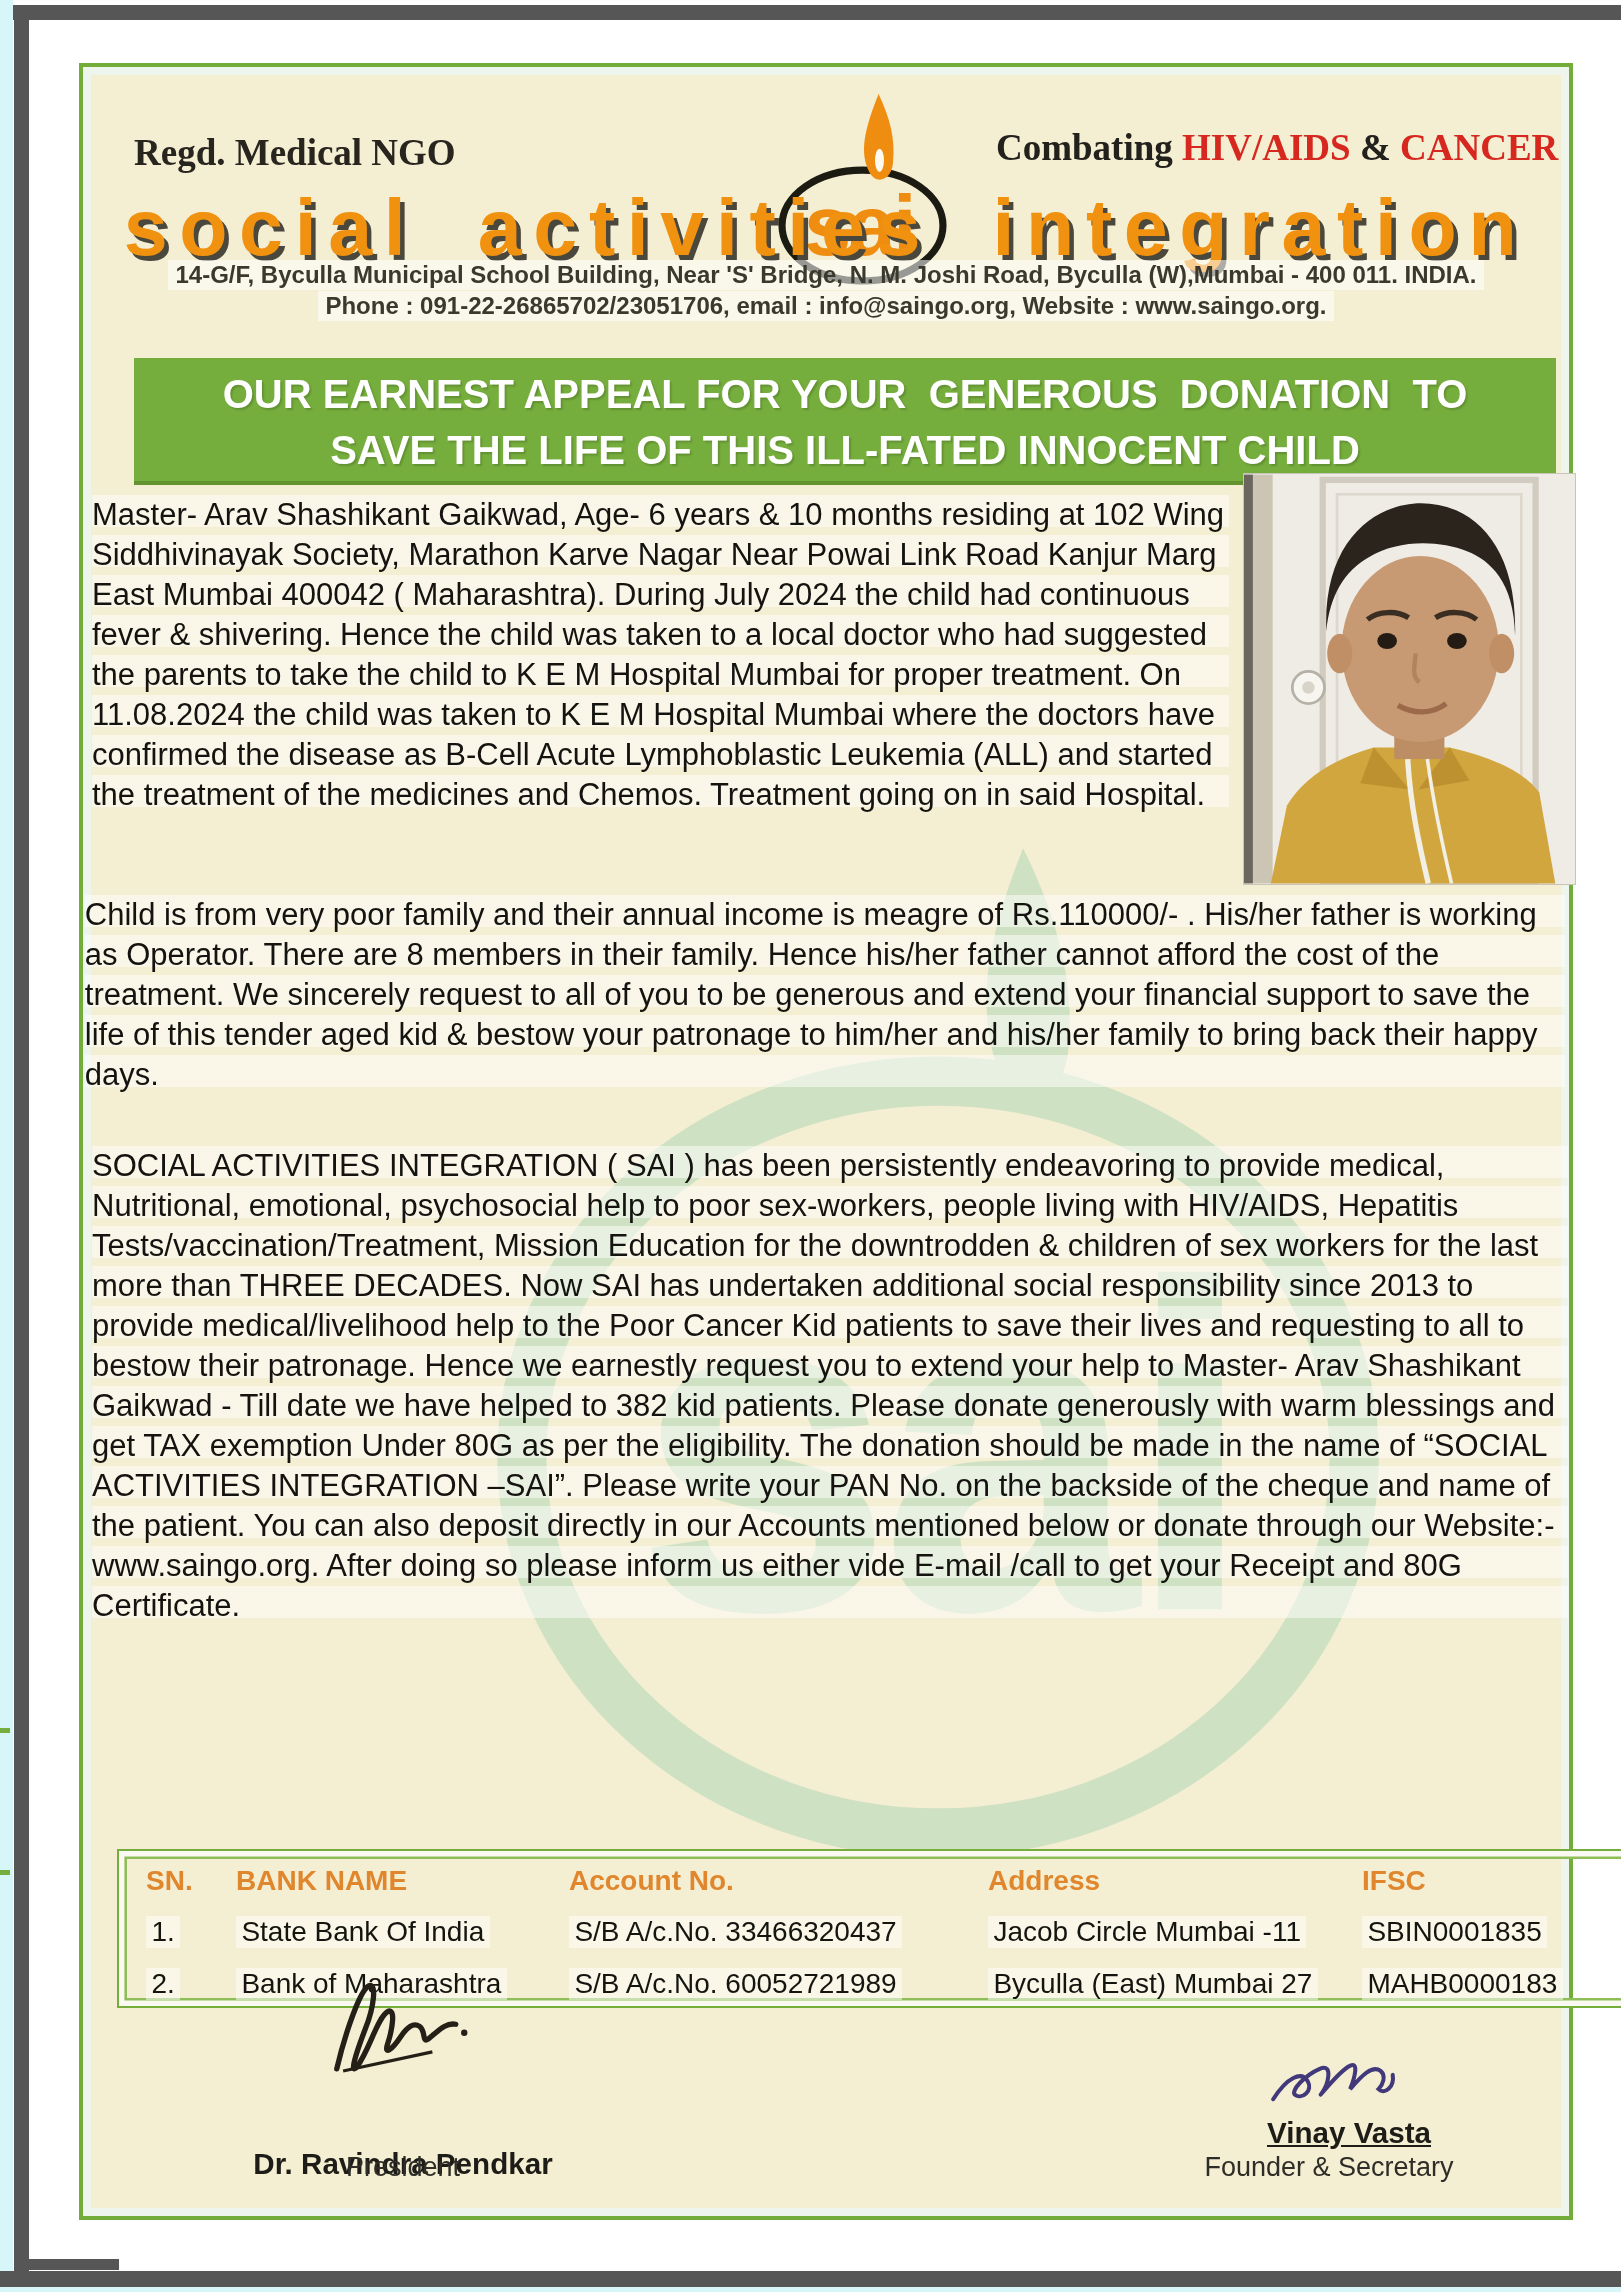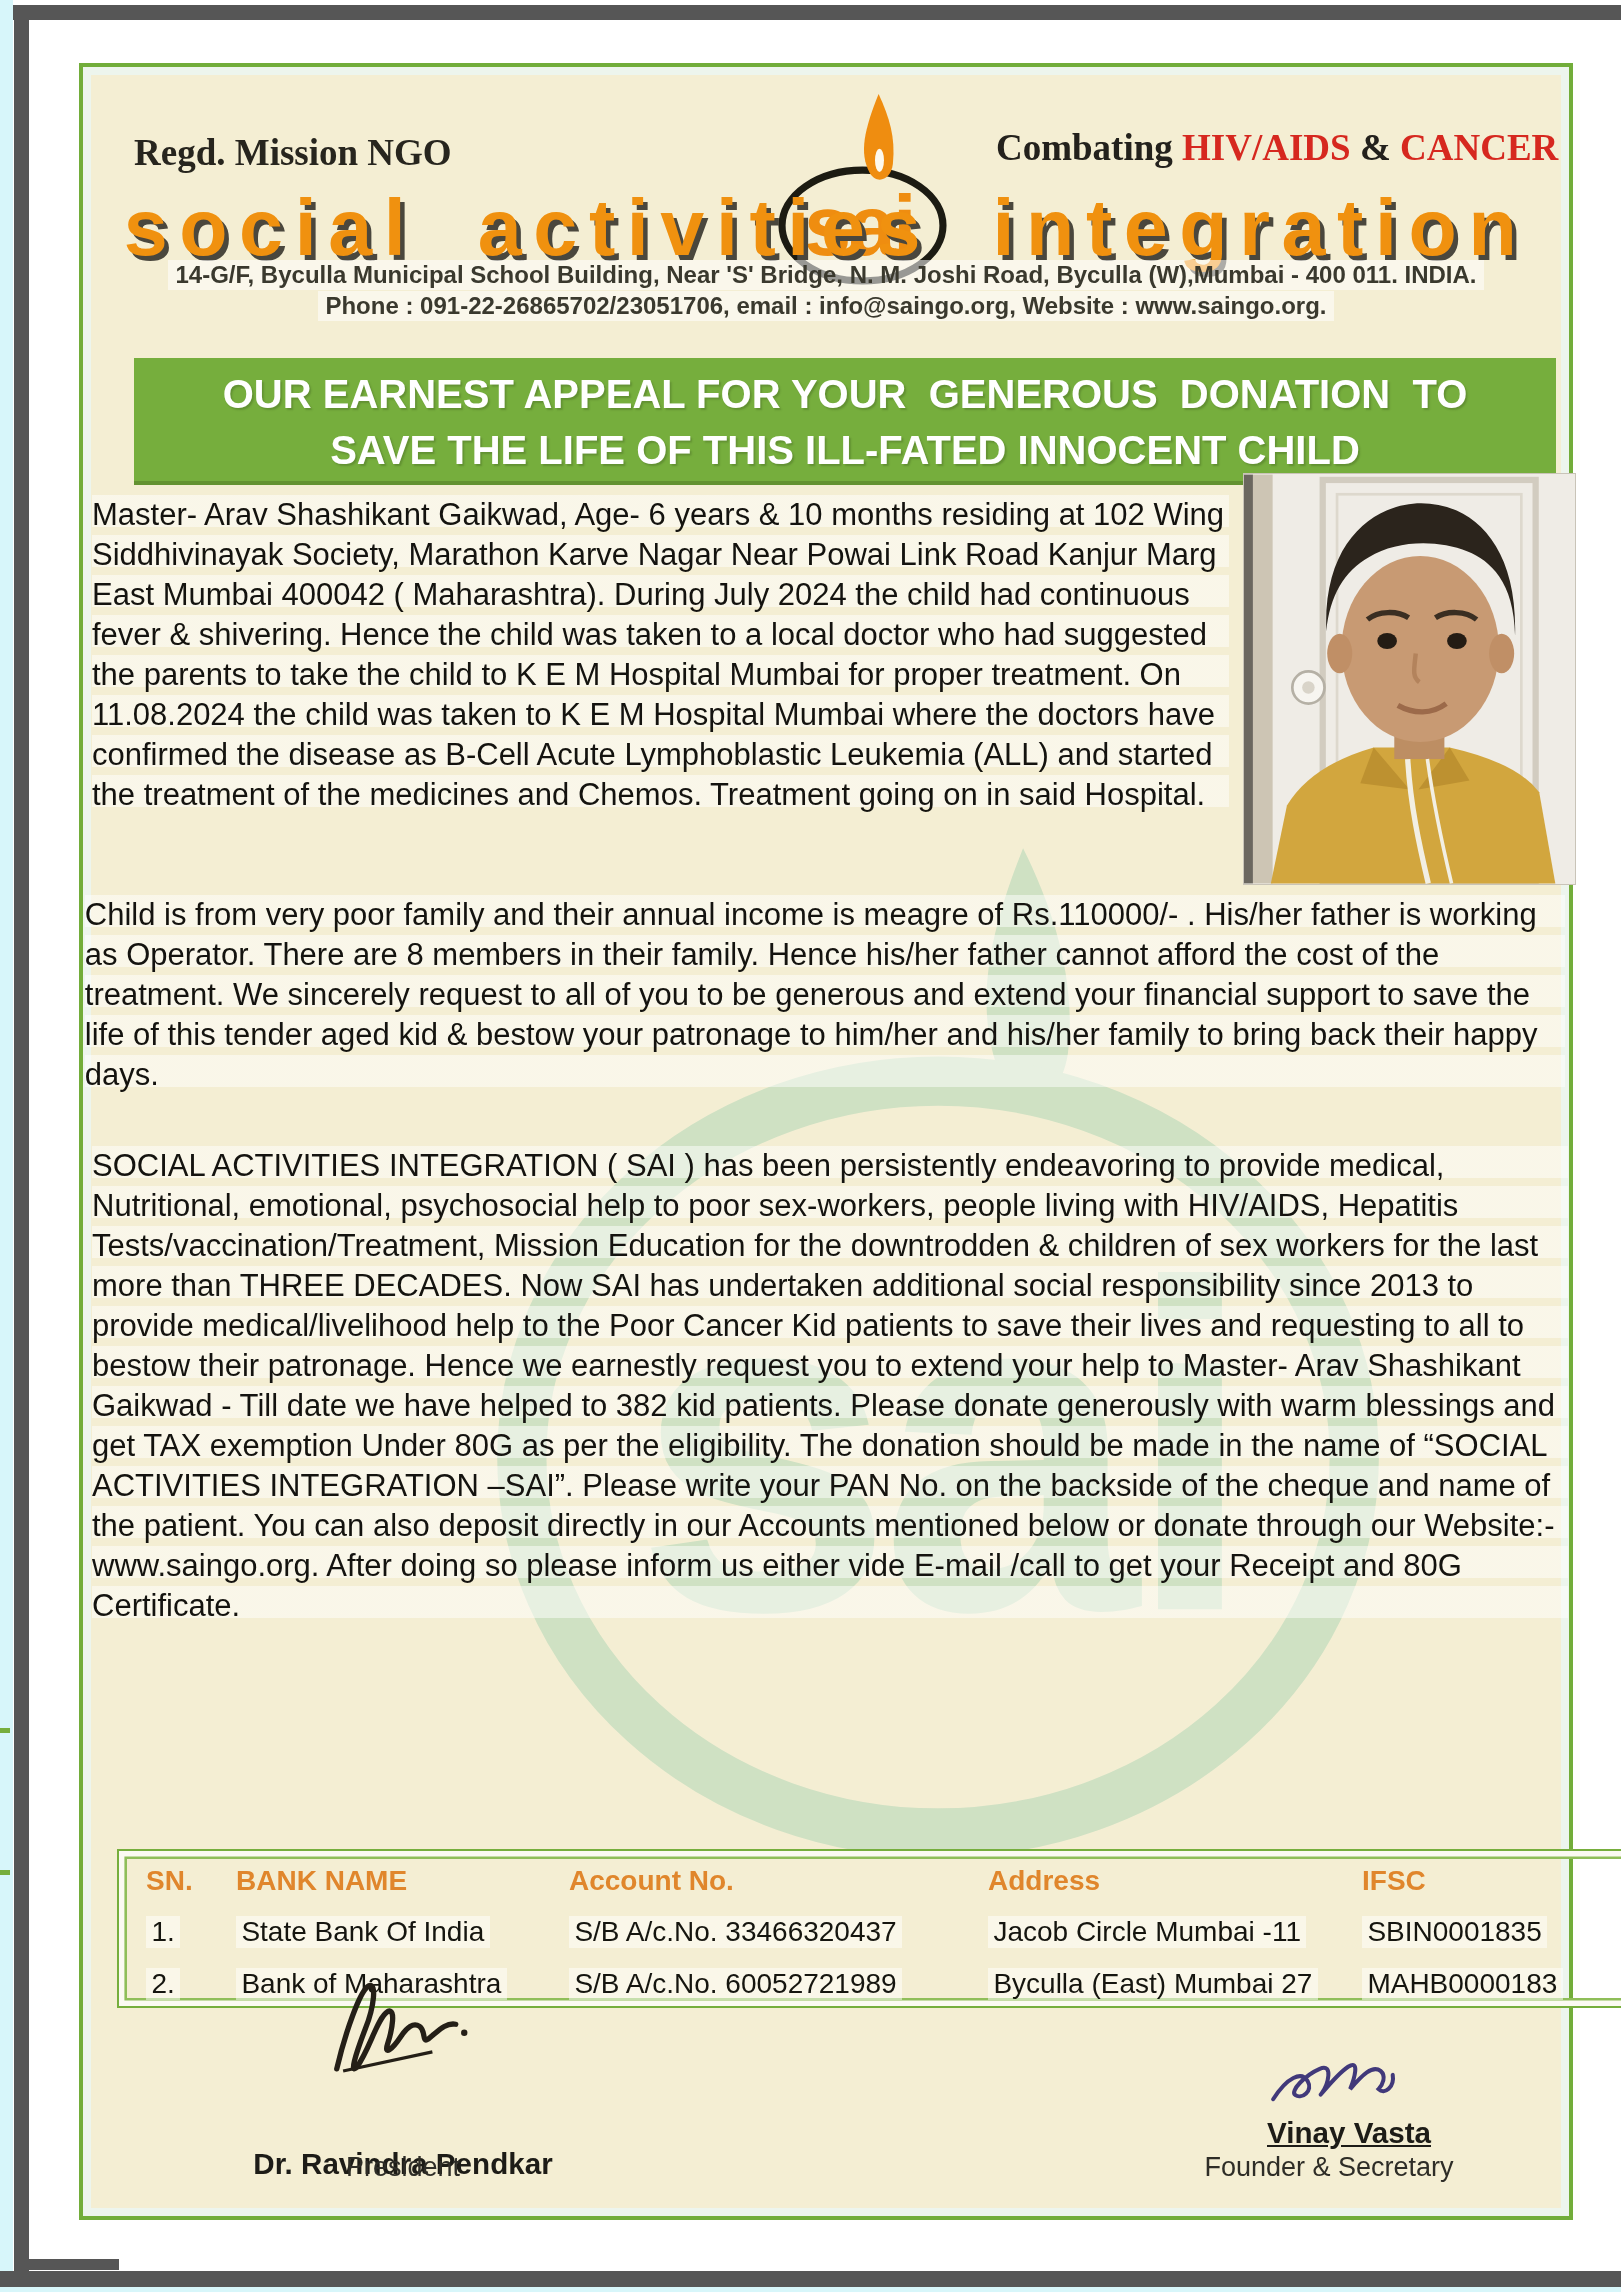--- a/index.html
+++ b/index.html
@@ -85,21 +85,21 @@
   <div class="doc">
 
     <svg class="watermark" viewBox="0 0 1020 1180">
       <g fill="none" stroke="#c9dfc1">
         <path d="M600,10 C560,110 545,190 575,265 C595,315 640,300 650,240 C660,160 635,80 600,10 Z" fill="#c9dfc1" stroke="none"></path>
         <ellipse cx="505" cy="690" rx="465" ry="420" stroke-width="55"></ellipse>
       </g>
       <text x="505" y="860" text-anchor="middle" font-family="Liberation Sans, sans-serif" font-weight="bold" font-size="520" fill="#c9dfc1" letter-spacing="-15">sai</text>
     </svg>
 
-    <div class="regd">Regd. Mission NGO</div>
+    <div class="regd">Regd. Medical NGO</div>
 
     <svg class="logo" viewBox="0 0 200 255">
       <ellipse cx="100" cy="165" rx="90" ry="62" fill="none" stroke="#1c1b12" stroke-width="8"></ellipse>
       <path d="M118,18 C102,58 96,84 108,106 C116,120 132,114 134,96 C137,66 130,44 118,18 Z" fill="#ef8d10"></path>
       <ellipse cx="119" cy="92" rx="5" ry="13" fill="#fdf9ee"></ellipse>
       <text x="96" y="198" text-anchor="middle" font-family="Liberation Sans, sans-serif" font-weight="bold" font-size="95" fill="#ef8d10" letter-spacing="-3">sai</text>
     </svg>
 
     <div class="combating"><span>Combating </span><span class="red">HIV/AIDS</span><span> &amp; </span><span class="red">CANCER</span></div>
 

